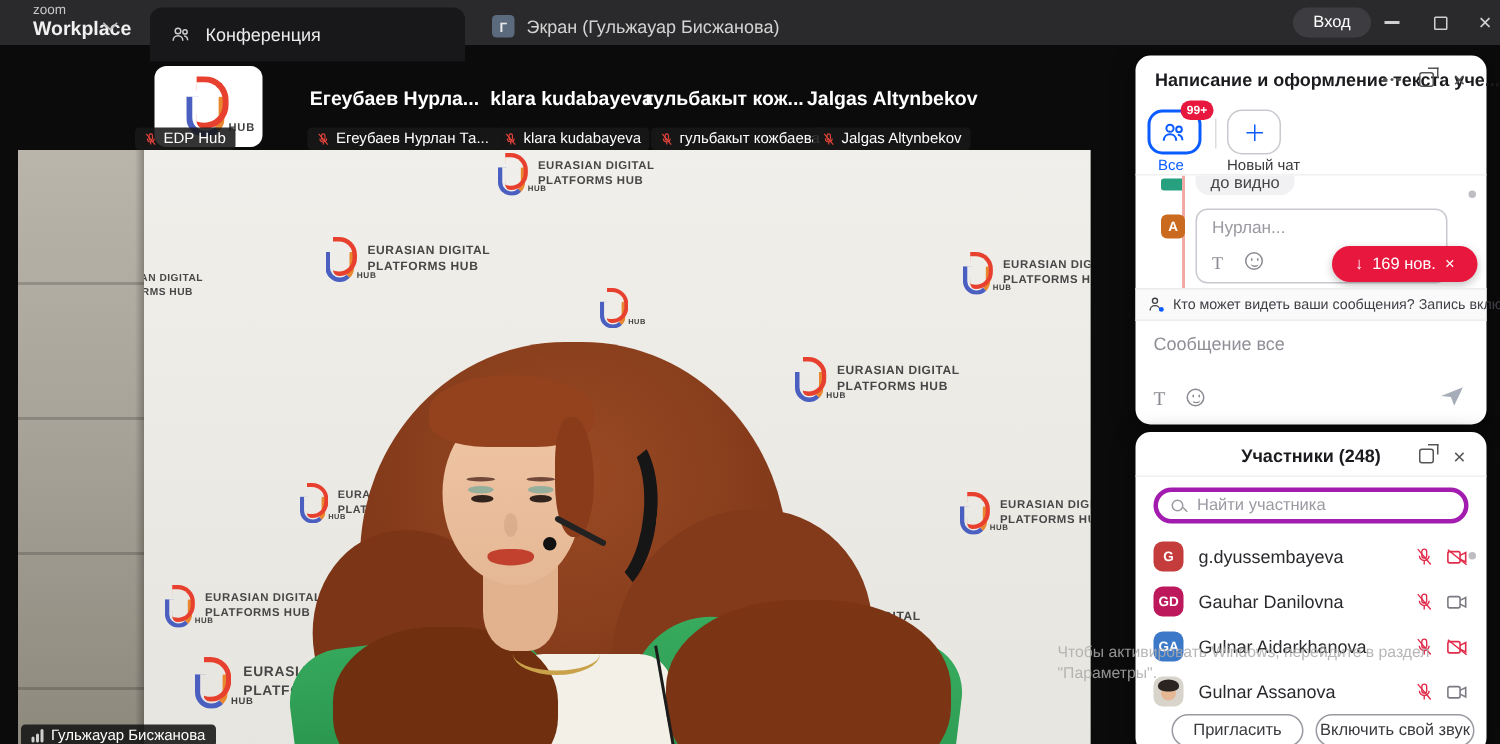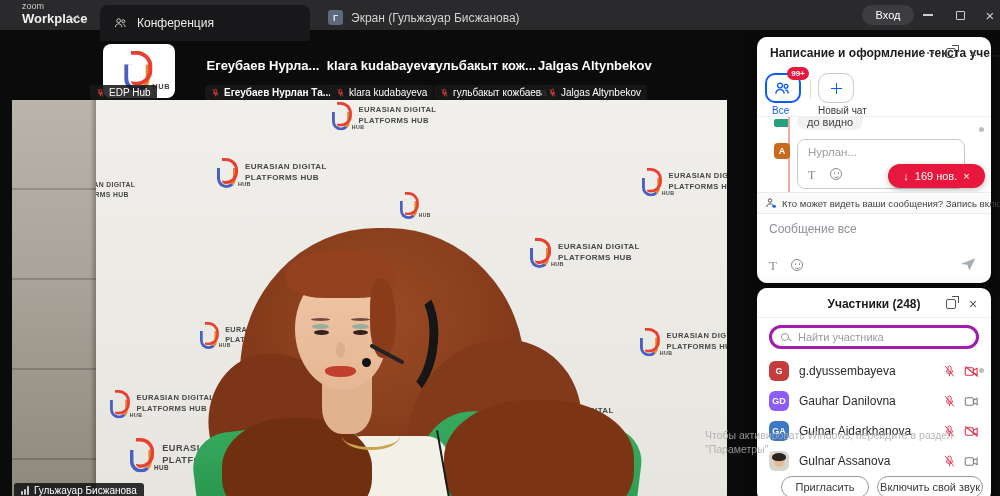--- a/index.html
+++ b/index.html
@@ -217,21 +217,21 @@
           <rect x="9" y="2" width="6" height="11" rx="3"></rect>
           <path d="M6,10a6,6 0 0 0 12,0"></path>
           <line x1="12" y1="16" x2="12" y2="21"></line>
           <line x1="4" y1="2" x2="20" y2="21"></line>
         </svg>
       </span>
     <span>EDP Hub</span>
   </div>
 
   <div class="bigname" style="left:200px;width:126px;">Егеубаев  Нурла...</div>
-  <div class="pill" style="left:205px;font-weight:bold;">
+  <div class="pill" style="left:205px;">
     <span class="micmini">
         <svg viewBox="0 0 24 24">
           <rect x="9" y="2" width="6" height="11" rx="3"></rect>
           <path d="M6,10a6,6 0 0 0 12,0"></path>
           <line x1="12" y1="16" x2="12" y2="21"></line>
           <line x1="4" y1="2" x2="20" y2="21"></line>
         </svg>
       </span>
     <span>Егеубаев Нурлан Та...</span>
   </div>
@@ -493,21 +493,21 @@
         <span class="cam cam-off">
             <svg width="15" height="13" viewBox="0 0 24 20">
               <rect x="2" y="4" width="13" height="12" rx="2"></rect>
               <path d="M15,8 l6,-3 v10 l-6,-3"></path>
               <line class="slash" x1="2" y1="2" x2="22" y2="18"></line>
             </svg>
           </span>
       </span>
     </div>
     <div class="p-row" style="top:98px;">
-      <span class="p-ava" style="background: #8b5cf6;">
+      <span class="p-ava" style="background: #be185d;">
           <span>GD</span>
         </span>
       <span class="p-name">Gauhar Danilovna</span>
       <span class="p-icons">
         <span class="micoff">
             <svg width="13" height="13" viewBox="0 0 24 24">
               <rect x="9" y="2" width="6" height="11" rx="3"></rect>
               <path d="M6,10a6,6 0 0 0 12,0"></path>
               <line x1="12" y1="16" x2="12" y2="21"></line>
               <line x1="4" y1="2" x2="20" y2="21"></line>

